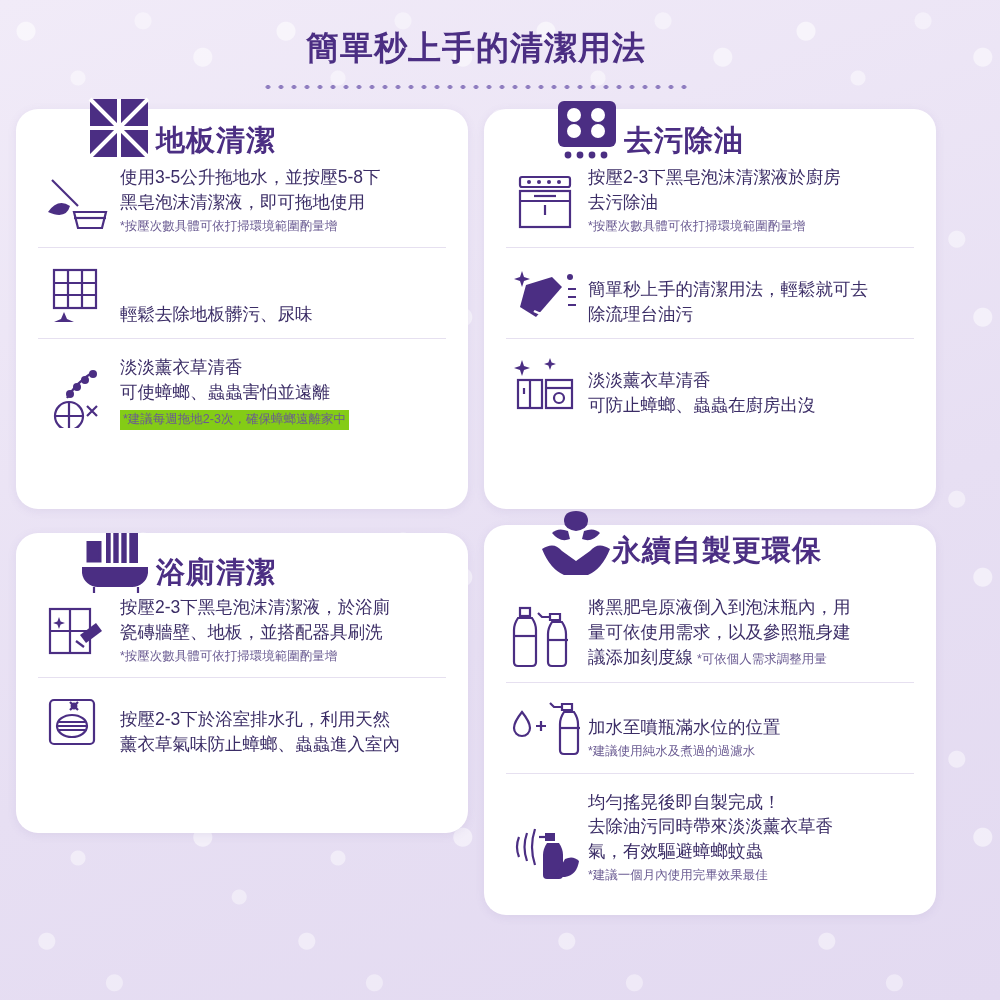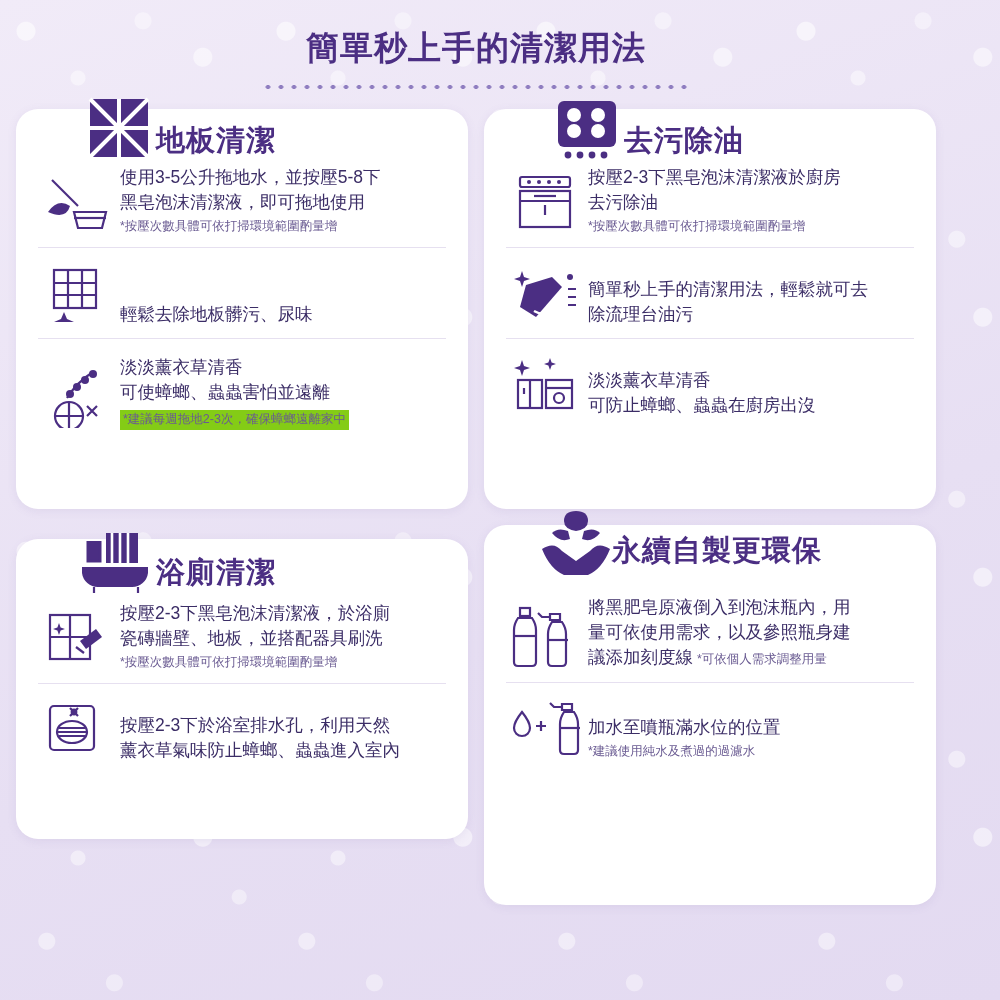--- a/index.html
+++ b/index.html
@@ -80,21 +80,21 @@
   .card {
     background: #ffffff;
     border-radius: 22px;
     padding: 40px 22px 18px 22px;
     box-sizing: border-box;
     box-shadow: 0 2px 10px rgba(120, 100, 170, 0.10);
   }
 
   .card.floor { min-height: 400px; }
   .card.kitchen { min-height: 400px; }
-  .card.bath { min-height: 300px; margin-top: 14px; }
+  .card.bath { min-height: 300px; margin-top: 8px; }
   .card.eco { min-height: 380px; }
 
   .card-header {
     position: absolute;
     top: -14px;
     left: 60px;
     display: flex;
     align-items: flex-end;
     z-index: 5;
     pointer-events: none;
@@ -390,17 +390,36 @@
               <path d="M52 9 h-8 l-4 -4" class="stroke" stroke-width="2"></path>
               <path d="M54 14 h10 q4 6 4 12 v26 q0 4 -4 4 h-10 q-4 0 -4 -4 v-26 q0 -6 4 -12 Z" class="stroke" stroke-width="2"></path>
               <path d="M50 30 h20" class="stroke" stroke-width="2"></path>
             </svg>
           </span>
           <div class="row-text">
             <span class="line">加水至噴瓶滿水位的位置</span>
             <span class="note">*建議使用純水及煮過的過濾水</span>
           </div>
         </div>
+        <div class="row">
+          <span class="row-icon">
+            <svg width="72" height="66" viewBox="0 0 72 66">
+              <path d="M10 18 q-4 10 0 20" class="stroke" stroke-width="2.4"></path>
+              <path d="M18 14 q-5 14 0 28" class="stroke" stroke-width="2.4"></path>
+              <path d="M26 10 q-6 18 0 36" class="stroke" stroke-width="2.4"></path>
+              <path d="M36 14 h10 v8 h-10 Z" class="purple"></path>
+              <path d="M36 18 h-6" class="stroke" stroke-width="2.4"></path>
+              <path d="M38 24 h12 q4 6 4 12 v20 q0 4 -4 4 h-12 q-4 0 -4 -4 v-20 q0 -6 4 -12 Z" class="purple"></path>
+              <path d="M56 40 q8 -4 14 2 q-2 14 -14 16 h-10" class="purple"></path>
+            </svg>
+          </span>
+          <div class="row-text">
+            <span class="line">均勻搖晃後即自製完成！</span>
+            <span class="line">去除油污同時帶來淡淡薰衣草香</span>
+            <span class="line">氣，有效驅避蟑螂蚊蟲</span>
+            <span class="note">*建議一個月內使用完畢效果最佳</span>
+          </div>
+        </div>
       </div>
     </div>
 
   </div>
 </div>
 
 </body></html>

